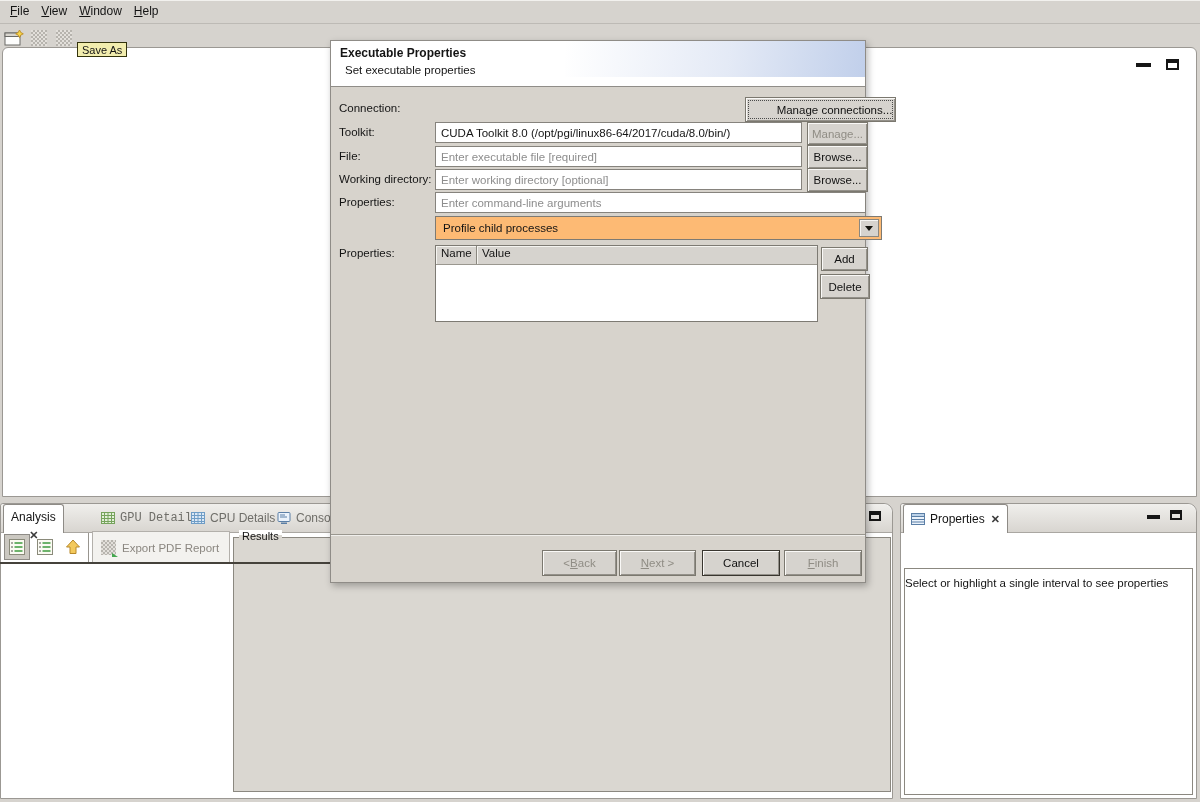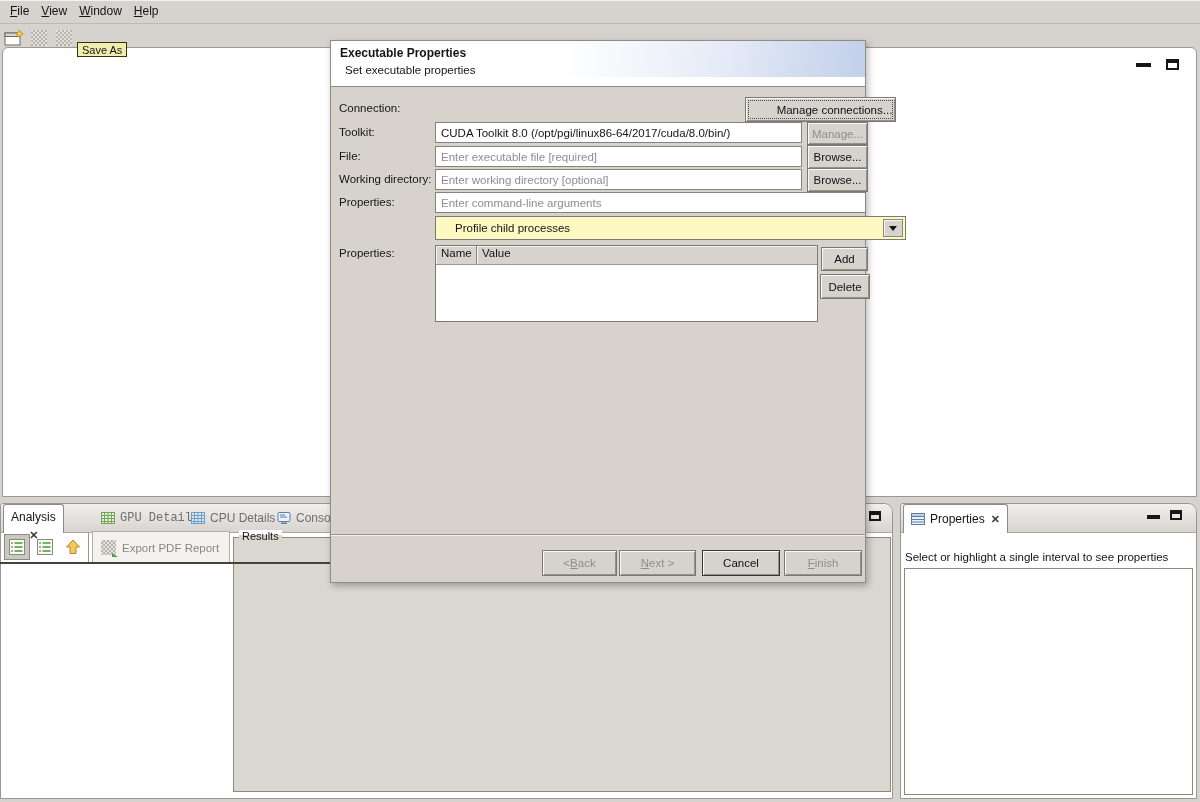--- a/index.html
+++ b/index.html
@@ -51,21 +51,21 @@
   .export-icon::after{content:'';position:absolute;right:-2px;bottom:-2px;width:0;height:0;
     border-top:4px solid transparent;border-left:6px solid #44a74f;}
 
   .toolbar-underline{left:0;top:562px;width:390px;height:2px;background:#45423b;z-index:3;}
 
   .results-box{left:233px;top:537px;width:658px;height:255px;background:#dad7d1;
     border:1px solid #8b8880;z-index:1;}
   .results-legend{position:absolute;left:5px;top:-8px;padding:0 3px;font-size:11px;
     background:linear-gradient(#ffffff 45%,#dad7d1 45%);}
 
-  .props-message{left:905px;top:551px;font-size:11.5px;white-space:nowrap;z-index:2;}
+  .props-message{left:905px;top:577px;font-size:11.5px;white-space:nowrap;z-index:2;}
   .props-box{left:904px;top:568px;width:289px;height:227px;background:#ffffff;
     border:1px solid #8b8880;z-index:1;}
 
   
   .dialog{left:330px;top:40px;width:536px;height:543px;background:#d7d3cc;
     border:1px solid #8f8c87;box-shadow:2px 3px 7px rgba(0,0,0,.28);z-index:20;}
   .banner{position:absolute;left:0;top:0;right:0;height:45px;background:#ffffff;
     border-bottom:1px solid #908d88;}
   .banner-grad{position:absolute;right:0;top:0;width:300px;height:36px;
     background:linear-gradient(97deg,rgba(205,216,238,0) 0%,rgba(205,216,238,.55) 55%,rgba(182,199,231,.85) 100%);}
@@ -86,22 +86,22 @@
     border-top:5px solid #15150f;}
 
   .btn{position:absolute;background:#d6d3ce;border:1px solid #7b786f;
     box-shadow:inset 1px 1px 0 #faf9f7,inset -1px -1px 0 #94918a;
     font-size:11.5px;display:flex;align-items:center;justify-content:center;
     color:#111;white-space:nowrap;cursor:default;}
   .btn.disabled{color:#908d85;}
   .btn.default-btn{border-color:#39362f;}
   .btn.focus-dotted{outline:1px dotted #4a4a4a;outline-offset:-4px;padding-left:28px;}
 
-  .gray-combo{position:absolute;background:#fef9c3;border:1px solid #86837d;
-    display:flex;align-items:center;padding:0 19px;font-size:11.5px;}
+  .gray-combo{position:absolute;background:#fdba74;border:1px solid #86837d;
+    display:flex;align-items:center;padding:0 7px;font-size:11.5px;}
 
   .env-table{position:absolute;background:#ffffff;border:1px solid #7d7a73;}
   .env-head{display:flex;height:18px;background:#d6d3ce;border-bottom:1px solid #9a978f;}
   .env-col{padding:1px 5px;font-size:11.5px;border-right:1px solid #8a877f;
     box-shadow:inset 1px 1px 0 #f5f4f0;box-sizing:border-box;white-space:nowrap;}
 
   .sep-line{position:absolute;left:0;right:0;height:1px;background:#9a978f;box-shadow:0 1px 0 #f0efec;}
   u{text-decoration:underline;}
 </style>
 </head>

